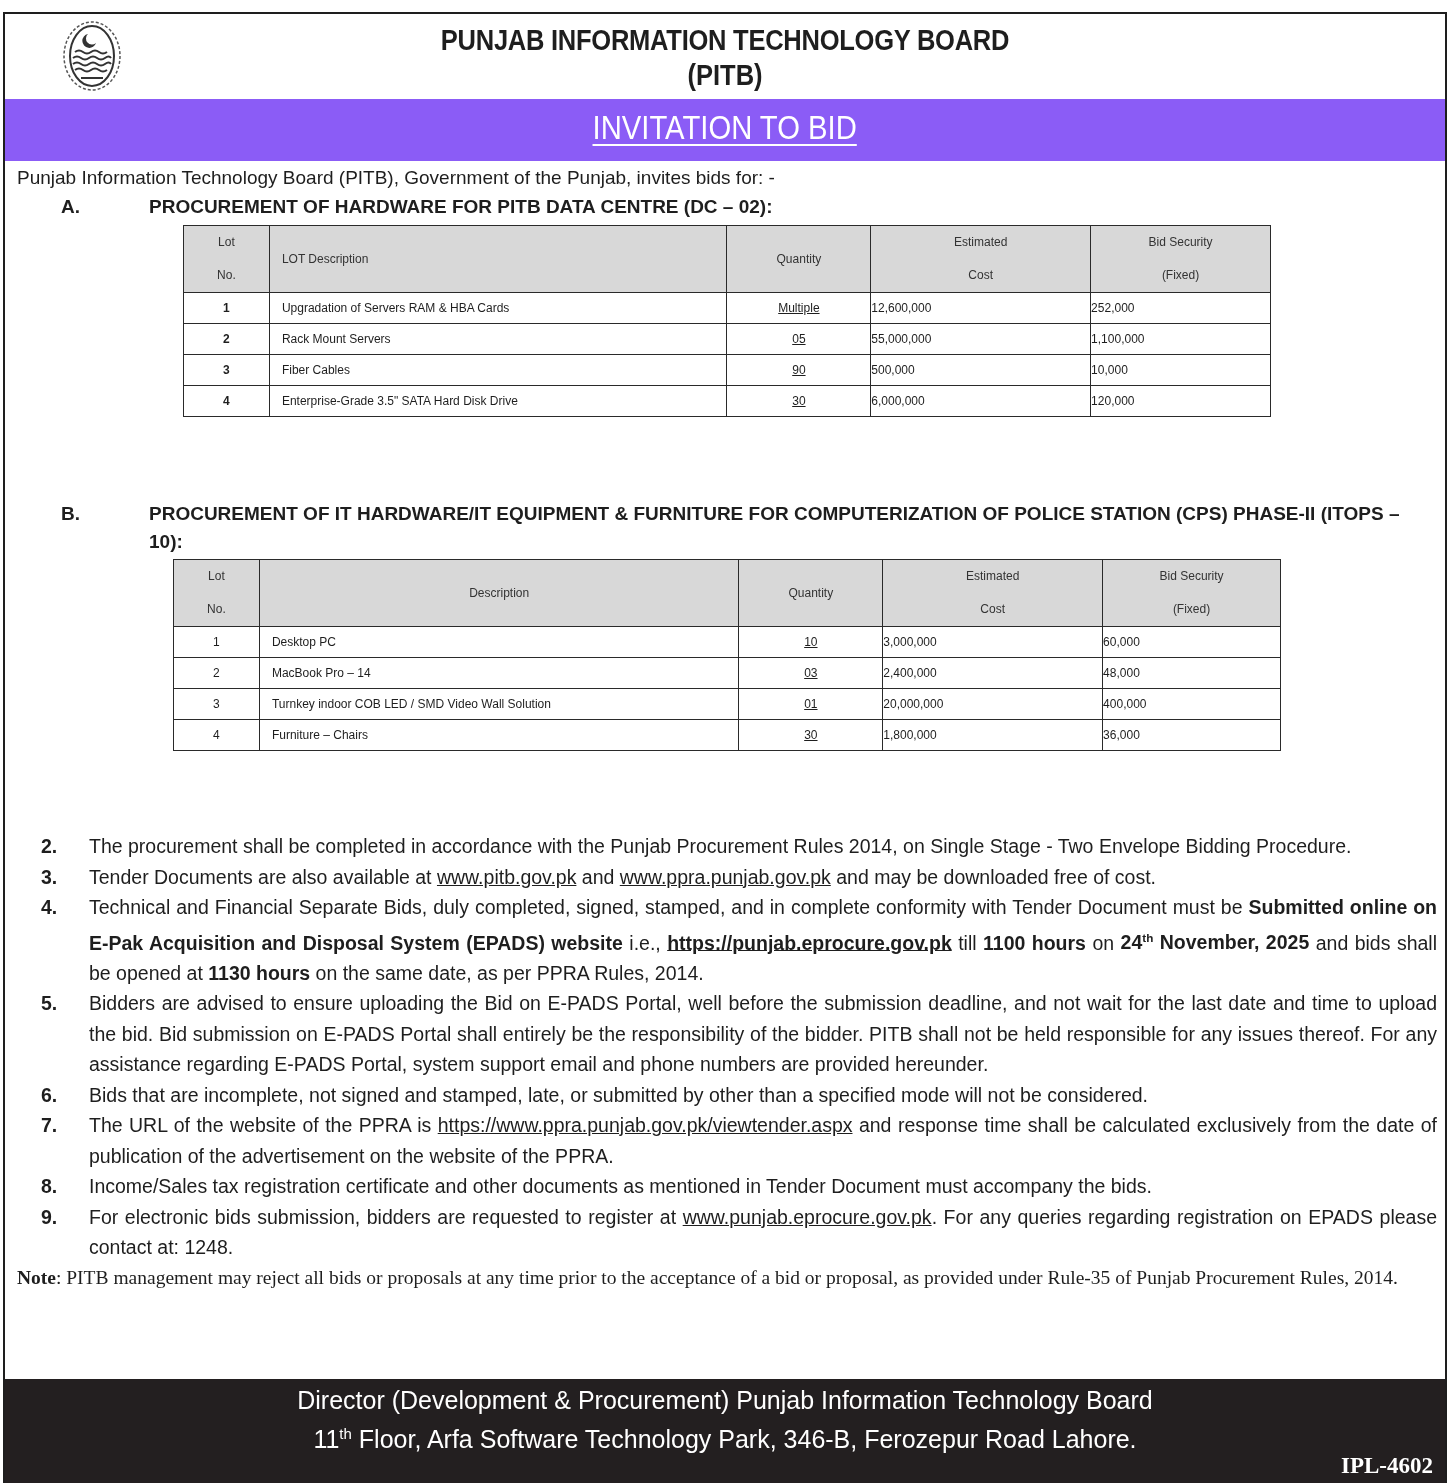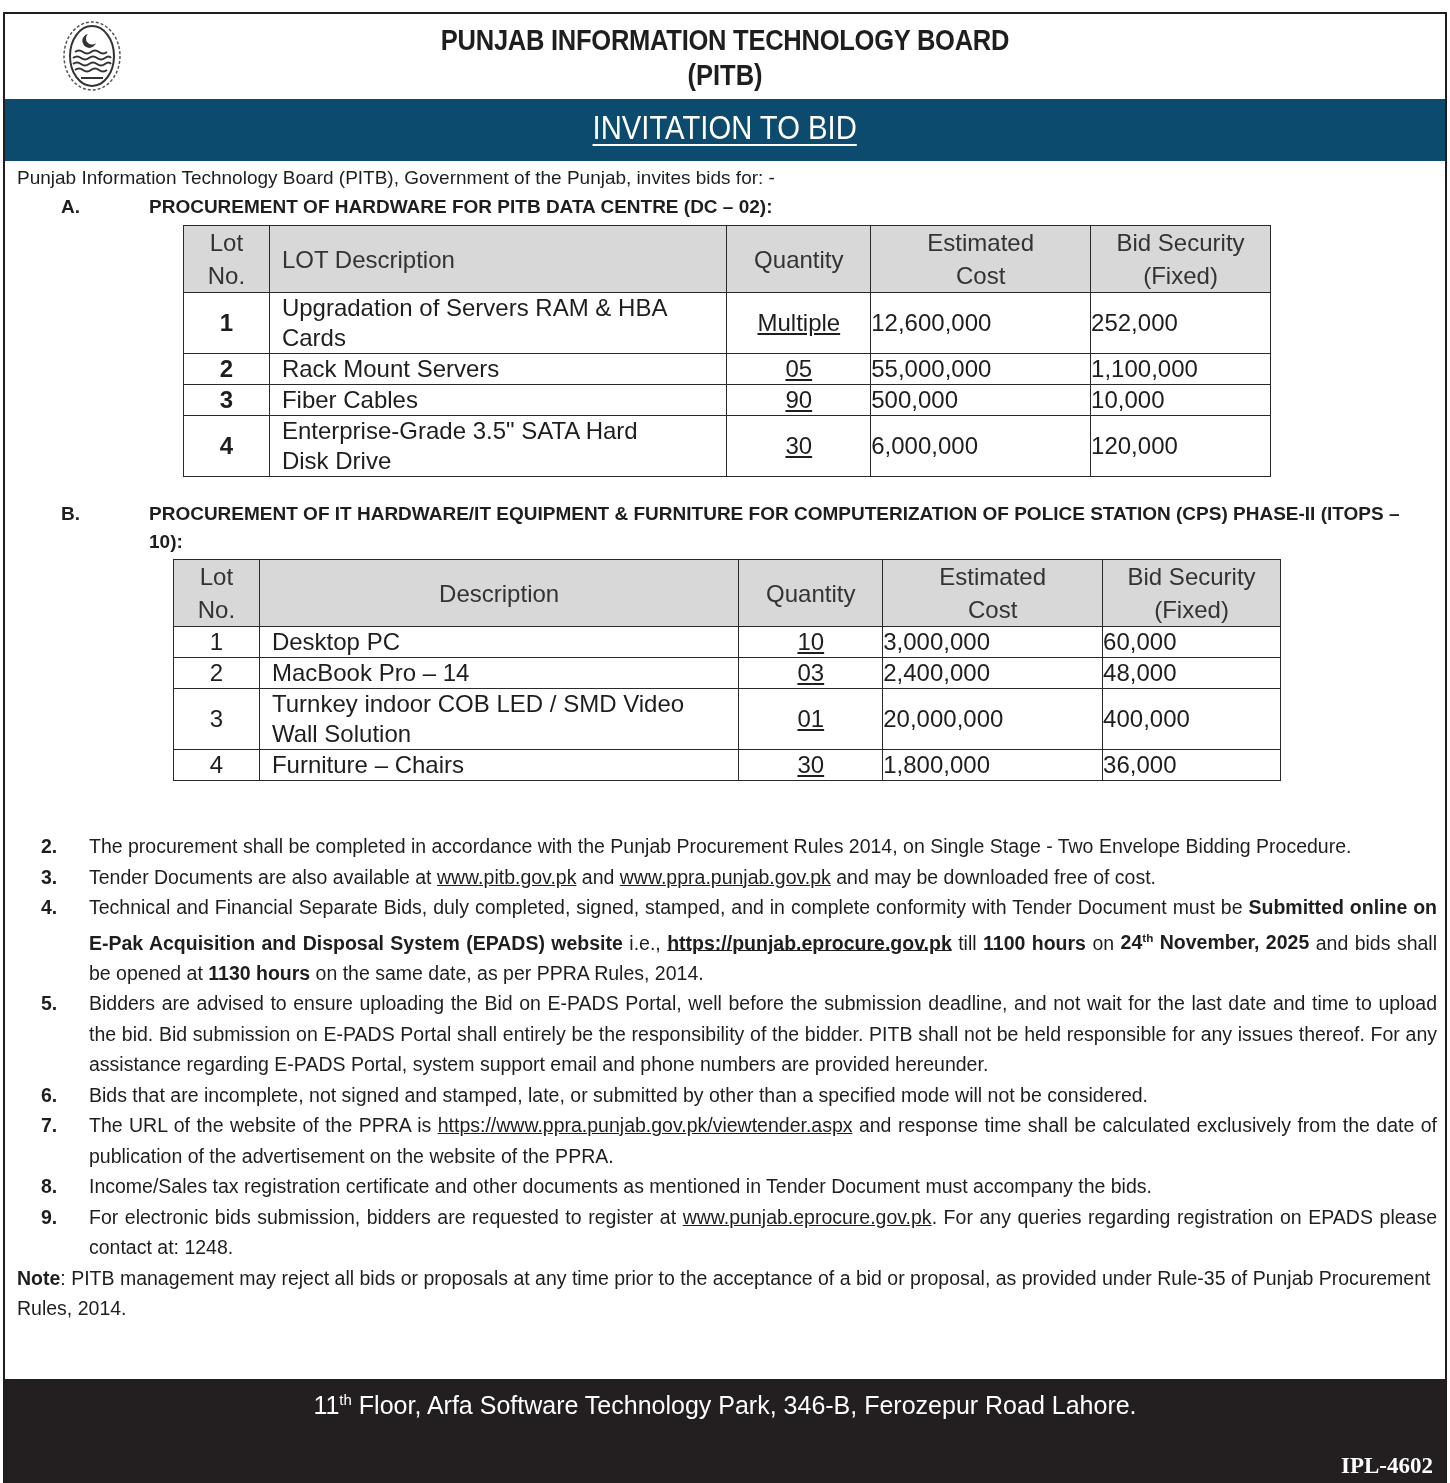--- a/index.html
+++ b/index.html
@@ -3,46 +3,46 @@
   <meta charset="utf-8">
   <style>
     * { box-sizing: border-box; margin: 0; padding: 0; }
     html, body { width: 1450px; height: 1483px; background: #ffffff; }
     body { font-family: "Liberation Sans", sans-serif; color: #1e1e1e; position: relative; overflow: hidden; }
     .page { position: absolute; left: 3px; top: 12px; width: 1444px; height: 1477px; border: 2px solid #1e1e1e; }
     .header { position: relative; height: 85px; text-align: center; border-bottom: 0; }
     .logo { position: absolute; left: 56px; top: 6px; width: 62px; height: 74px; }
     .org-title { font-size: 29px; font-weight: bold; letter-spacing: -0.3px; padding-top: 8px; line-height: 36px; transform: scaleX(0.88); }
     .org-abbr { font-size: 29px; font-weight: bold; line-height: 34px; transform: scaleX(0.88); }
-    .banner { background: #0c4a6e; height: 62px; text-align: center; }
+    .banner { background: #8b5cf6; height: 62px; text-align: center; }
     .banner-text { display: inline-block; color: #ffffff; font-size: 34px; line-height: 56px; text-decoration: underline; text-underline-offset: 5px; text-decoration-thickness: 2px; transform: scaleX(0.86); }
     .intro { font-size: 19px; padding-left: 12px; padding-top: 4px; line-height: 26px; }
     .sec-head { font-size: 19px; font-weight: bold; line-height: 28px; display: flex; }
     .sec-letter { width: 58px; text-align: left; padding-left: 56px; box-sizing: content-box; }
     .sec-text { flex: 1; padding-left: 30px; }
     .secA { margin-top: 2px; }
     .secB { margin-top: 30px; padding-right: 10px; }
-    table { border-collapse: collapse; font-size: 24px; }
+    table { border-collapse: collapse; font-size: 12px; }
     td, th { border: 1.5px solid #2a2a2a; }
     thead th { background: #d8d8d8; font-weight: normal; color: #333; line-height: 33px; }
     tbody td { line-height: 30px; }
     .tA { position: absolute; left: 178px; top: 211px; width: 1088px; }
     .tB { position: absolute; left: 168px; top: 545px; width: 1108px; }
     .c-lot { text-align: center; }
     .c-num { text-align: left; padding-right: 12px; }
     .c-qty { text-align: center; text-decoration: underline; }
     .c-desc { text-align: left; padding-left: 12px; margin-left: 18px; }
     .lot-bold { font-weight: bold; }
     .notes { position: absolute; left: 0; top: 817px; width: 1444px; }
     .note-item { display: flex; font-size: 19.5px; line-height: 30.5px; }
     .note-num { width: 84px; padding-left: 36px; font-weight: bold; }
     .note-text { flex: 1; padding-right: 12px; text-align: justify; }
     .link { text-decoration: underline; }
     .b { font-weight: bold; }
-    .final-note { font-size: 19.5px; line-height: 30px; padding-left: 12px; padding-right: 8px; }
+    .final-note { font-size: 19.5px; line-height: 30px; padding-left: 12px; padding-right: 8px; font-family: Liberation Serif, serif; }
     .footer { position: absolute; left: 0; bottom: 0; width: 1440px; height: 108px; background: #231f20; color: #ffffff; text-align: center; }
     .footer-line { font-size: 25px; line-height: 34px; }
     .footer-line:first-child { padding-top: 4px; }
     .ipl { position: absolute; right: 12px; bottom: 8px; font-family: "Liberation Serif", serif; font-weight: bold; font-size: 23px; }
     .web-link { text-decoration: underline; font-size: 22px; }
     sup { font-size: 60%; }
   </style>
 </head>
 <body>
 
@@ -207,17 +207,18 @@
       <span class="note-text">Income/Sales tax registration certificate and other documents as mentioned in Tender Document must accompany the bids.</span>
     </div>
     <div class="note-item">
       <span class="note-num">9.</span>
       <span class="note-text"><span>For electronic bids submission, bidders are requested to register at </span><a class="link">www.punjab.eprocure.gov.pk</a><span>. For any queries regarding registration on EPADS please contact at: 1248.</span></span>
     </div>
     <div class="final-note"><span class="b">Note</span><span>: PITB management may reject all bids or proposals at any time prior to the acceptance of a bid or proposal, as provided under Rule-35 of Punjab Procurement Rules, 2014.</span></div>
   </div>
 
   <div class="footer">
+    <div class="footer-line">Director (Development &amp; Procurement) Punjab Information Technology Board</div>
     <div class="footer-line"><span>11</span><sup>th</sup><span> Floor, Arfa Software Technology Park, 346-B, Ferozepur Road Lahore.</span></div>
     <div class="ipl">IPL-4602</div>
   </div>
 
 </div>
 
 </body></html>

